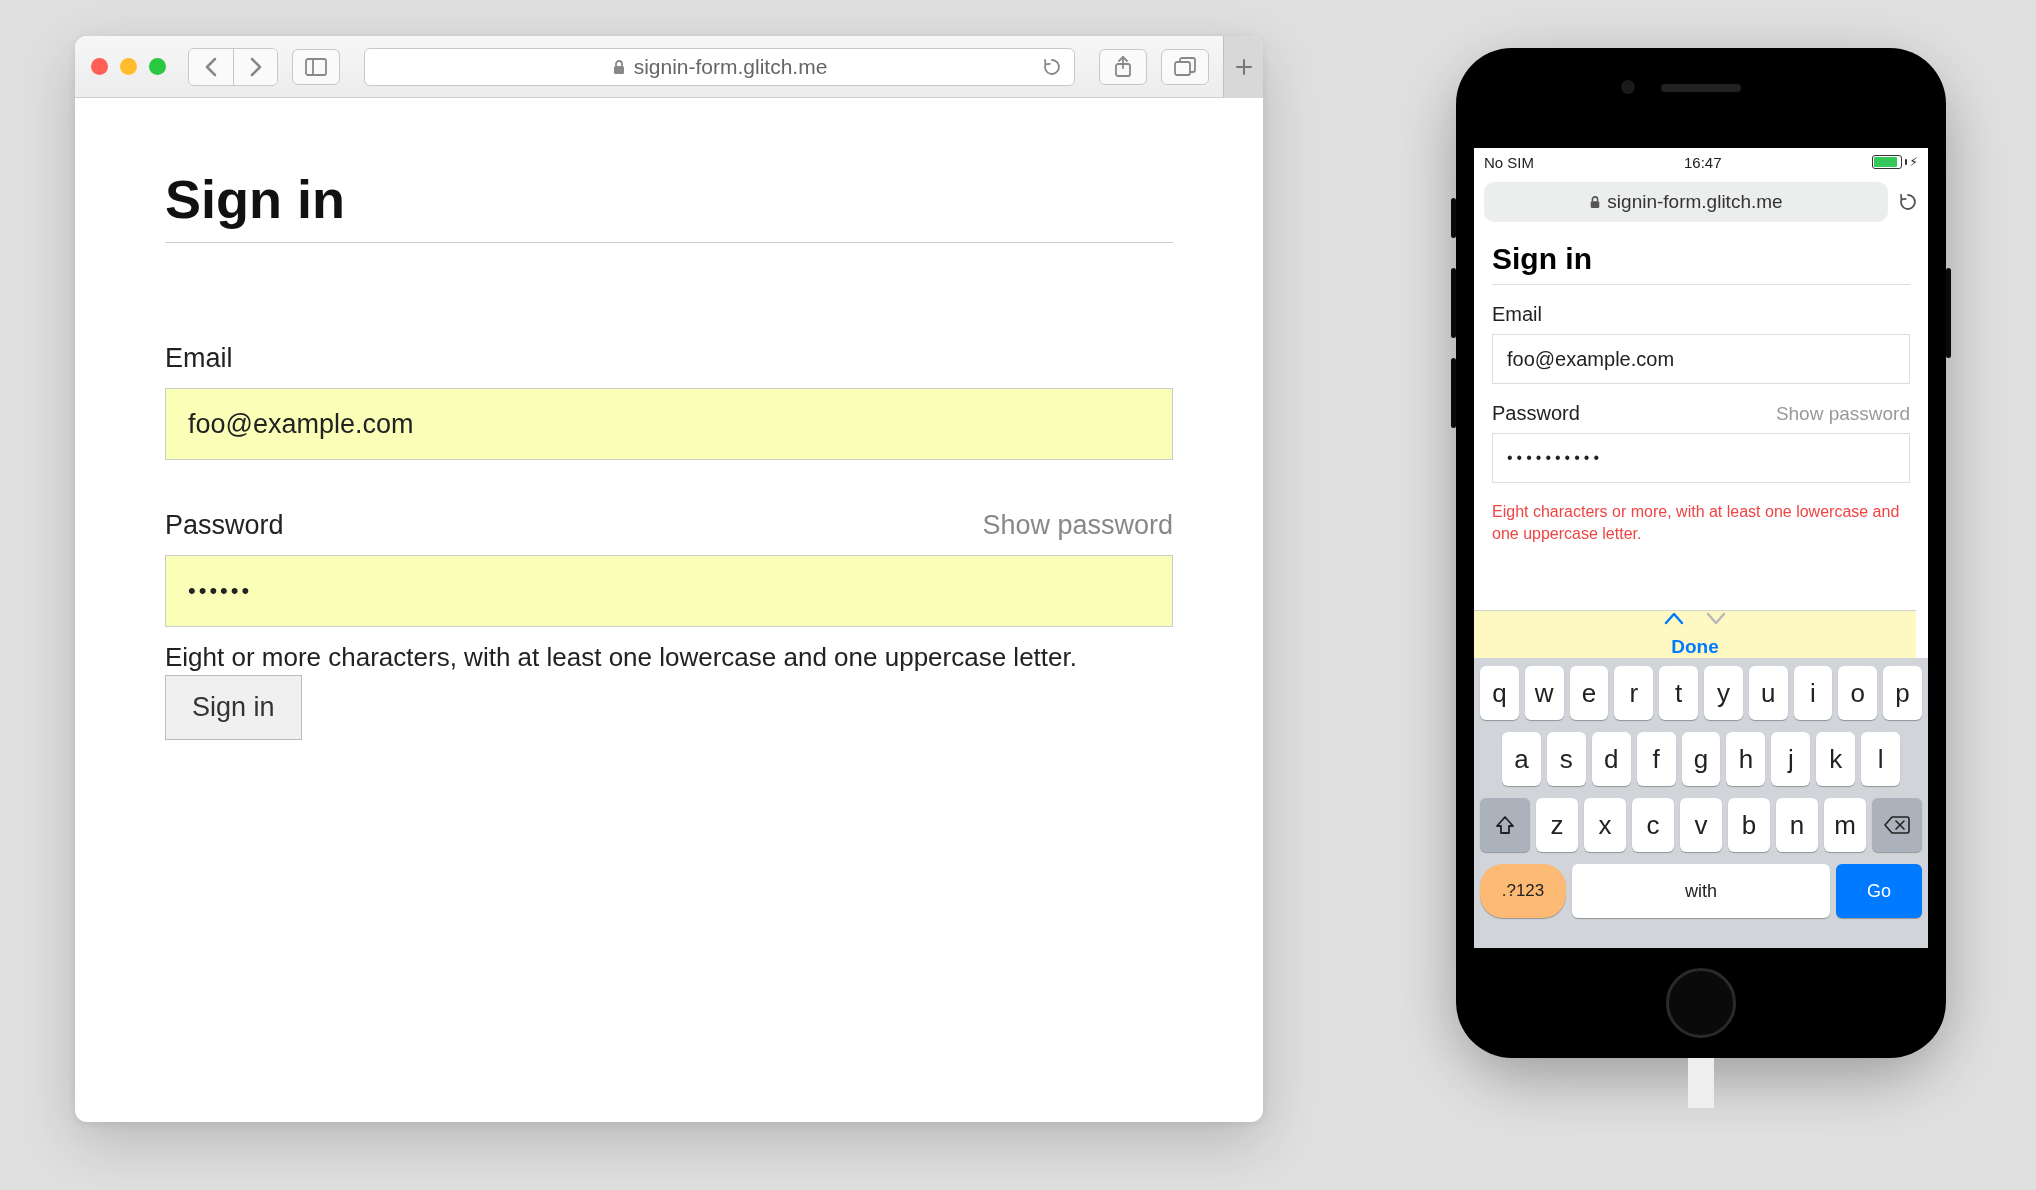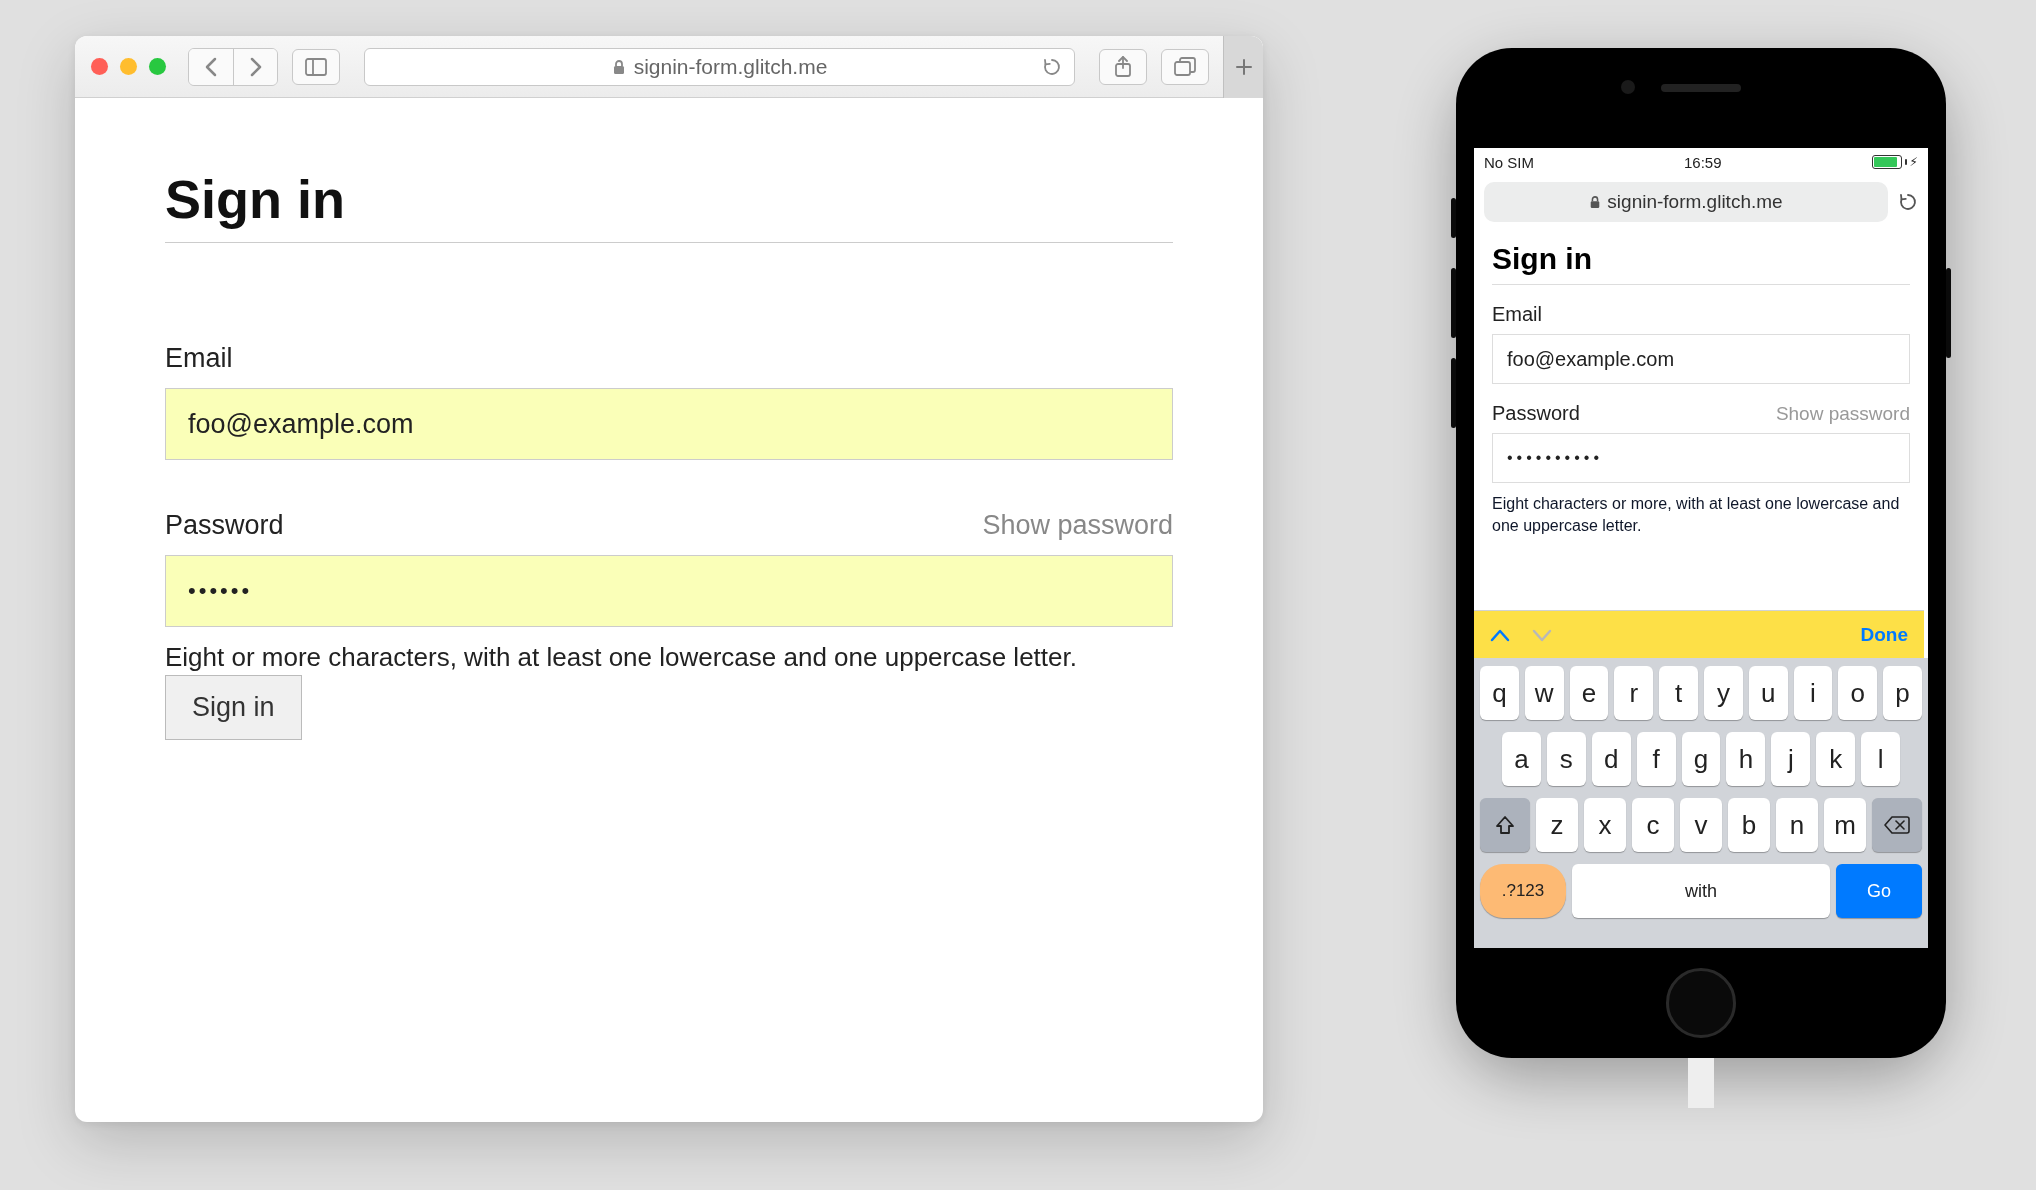--- a/index.html
+++ b/index.html
@@ -340,36 +340,38 @@
       font-family: inherit;
       color: #222;
     }
     .m-input-pw {
       margin-bottom: 10px;
       letter-spacing: 4px;
       font-size: 16px;
     }
     .m-hint {
       font-size: 16px;
-      color: #0f172a;
+      color: #ef4444;
       line-height: 1.4;
+      margin-top: 8px;
     }
 
     
     .kb-accessory {
       position: absolute;
       bottom: 290px;
-      left: 0; right: 4px;
+      left: 0; right: 12px;
       height: 48px;
-      background: #fde047;
+      background: #fef9c3;
       border-top: 1px solid #d0d2d4;
       display: flex;
       align-items: center;
       justify-content: space-between;
       padding: 0 16px;
+      flex-direction: column;
     }
     .kb-arrows {
       display: flex;
       gap: 22px;
       color: #b8b8b8;
     }
     .kb-arrows .active {
       color: #007aff;
     }
     .kb-done {
@@ -533,21 +535,21 @@
   <div class="iphone-side-btn sb4"></div>
   <div class="cable"></div>
   <div class="iphone-inner">
     <div class="camera"></div>
     <div class="speaker"></div>
     <div class="home-btn"></div>
 
     <div class="iphone-screen">
       <div class="status-bar">
         <span>No SIM</span>
-        <span>16:59</span>
+        <span>16:47</span>
         <span class="battery">
           <span class="batt-body">
               <span class="batt-fill"></span>
             </span>
           <span class="batt-tip"></span>
           <span class="charge">⚡︎</span>
         </span>
       </div>
 
       <div class="m-urlbar-wrap">

